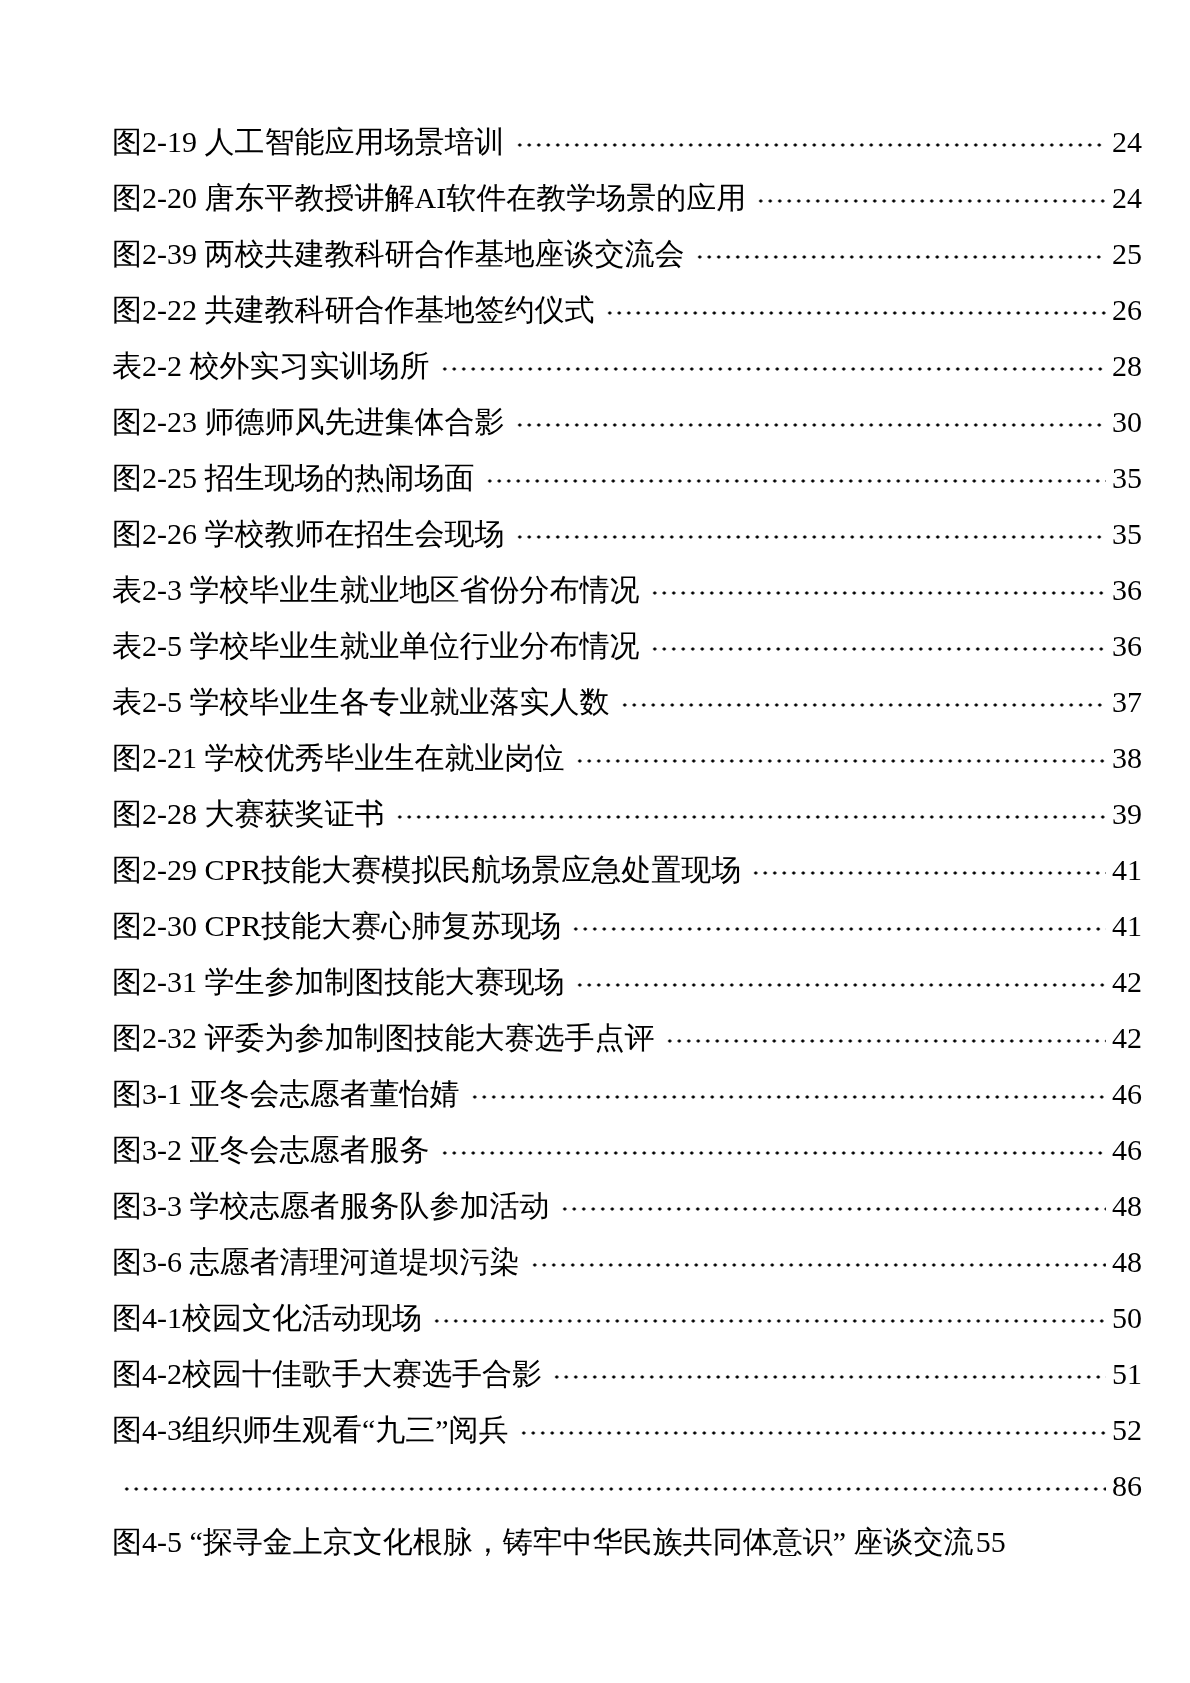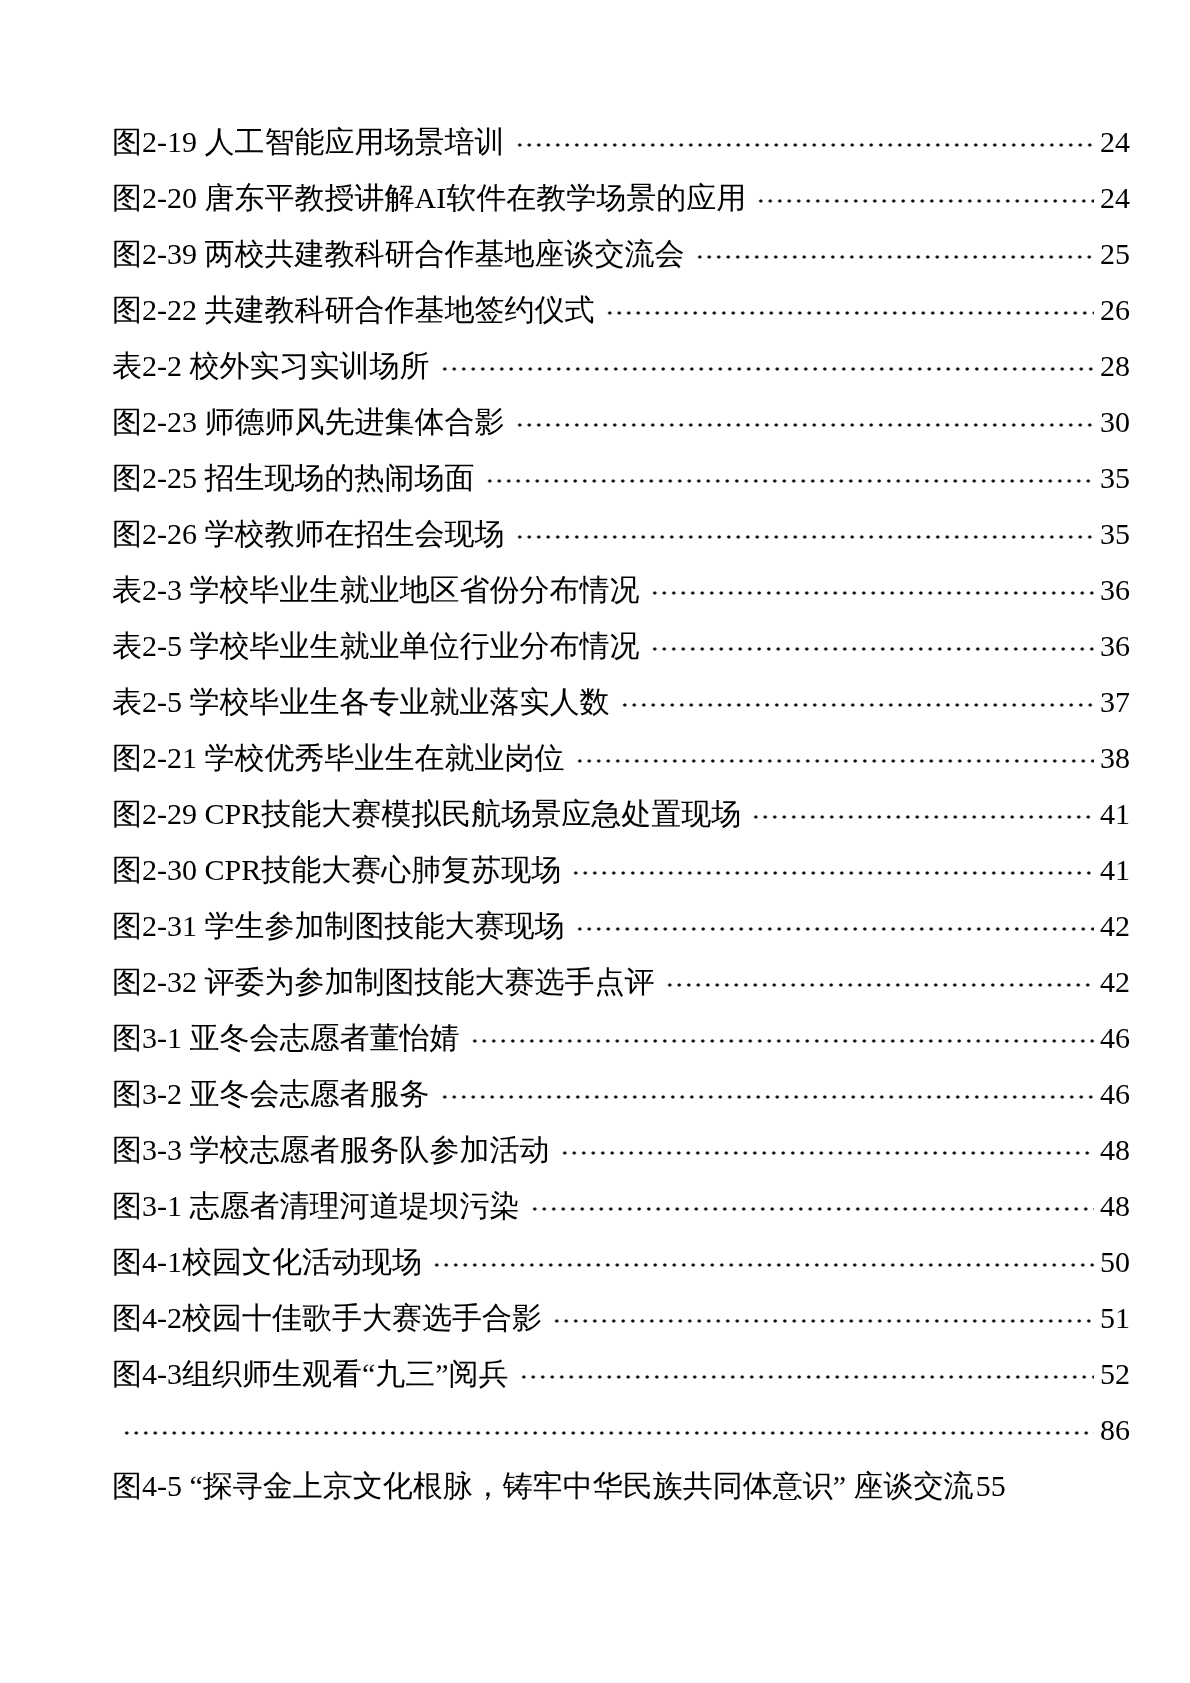--- a/index.html
+++ b/index.html
@@ -6,21 +6,21 @@
     margin: 0;
     padding: 0;
     background: #ffffff;
   }
   .page {
     position: relative;
     box-sizing: border-box;
     width: 1190px;
     height: 1683px;
     background: #ffffff;
-    padding: 114px 60px 0 112px;
+    padding: 114px 48px 0 112px;
     font-family: "Liberation Serif", "DejaVu Serif", serif;
     font-size: 30px;
     color: #000000;
     overflow: hidden;
   }
   .toc-list {
     display: block;
   }
   .toc-row {
     display: flex;
@@ -122,20 +122,25 @@
     <span class="dot-leader"></span>
     <span class="toc-page">37</span>
   </div>
 
   <div class="toc-row">
     <span class="toc-label">图2-21 学校优秀毕业生在就业岗位</span>
     <span class="dot-leader"></span>
     <span class="toc-page">38</span>
   </div>
 
+  <div class="toc-row">
+    <span class="toc-label">图2-28 大赛获奖证书</span>
+    <span class="dot-leader"></span>
+    <span class="toc-page">39</span>
+  </div>
 
   <div class="toc-row">
     <span class="toc-label">图2-29 CPR技能大赛模拟民航场景应急处置现场</span>
     <span class="dot-leader"></span>
     <span class="toc-page">41</span>
   </div>
 
   <div class="toc-row">
     <span class="toc-label">图2-30 CPR技能大赛心肺复苏现场</span>
     <span class="dot-leader"></span>
@@ -166,21 +171,21 @@
     <span class="toc-page">46</span>
   </div>
 
   <div class="toc-row">
     <span class="toc-label">图3-3 学校志愿者服务队参加活动</span>
     <span class="dot-leader"></span>
     <span class="toc-page">48</span>
   </div>
 
   <div class="toc-row">
-    <span class="toc-label">图3-1 志愿者清理河道堤坝污染</span>
+    <span class="toc-label">图3-6 志愿者清理河道堤坝污染</span>
     <span class="dot-leader"></span>
     <span class="toc-page">48</span>
   </div>
 
   <div class="toc-row">
     <span class="toc-label">图4-1校园文化活动现场</span>
     <span class="dot-leader"></span>
     <span class="toc-page">50</span>
   </div>
 

